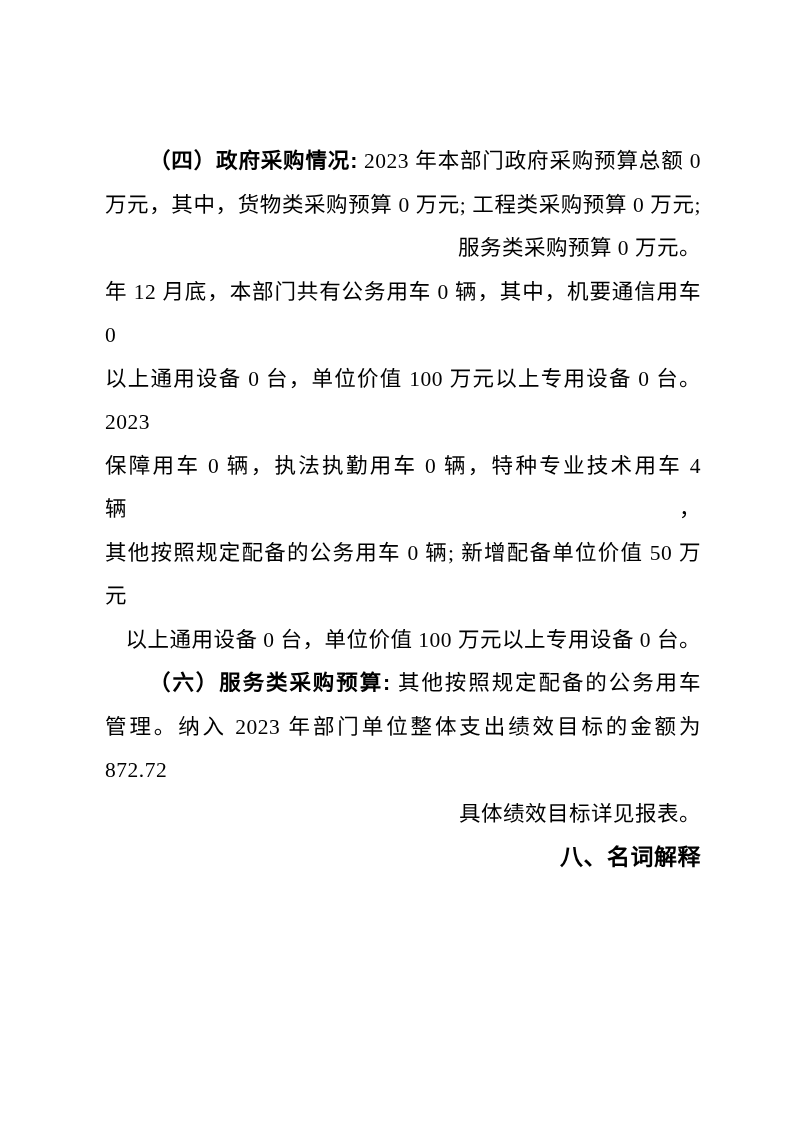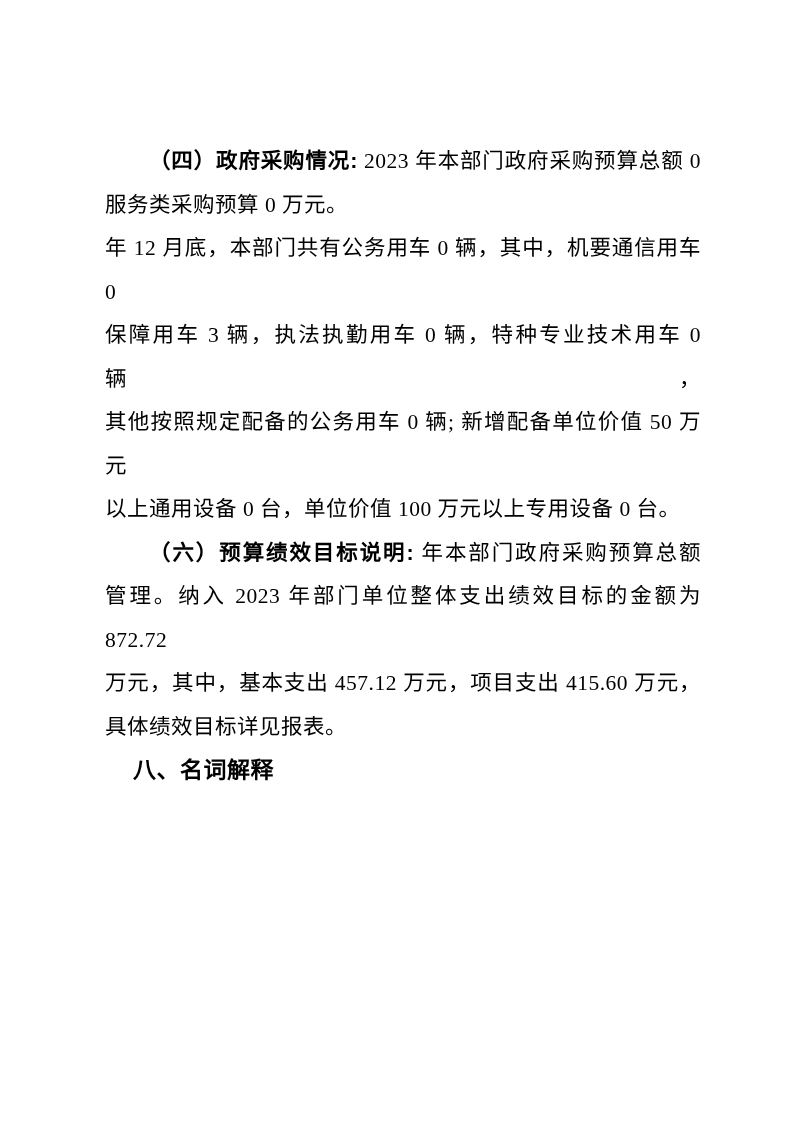--- a/index.html
+++ b/index.html
@@ -19,21 +19,21 @@
   .text-block {
     position: absolute;
     left: 105px;
     top: 140px;
     width: 596px;
   }
   .line {
     font-size: 21.5px;
     line-height: 43.5px;
     white-space: normal;
-    text-align: left;
+    text-align: right;
     letter-spacing: 0.5px;
   }
   .line.justify {
     text-align: justify;
     text-align-last: justify;
   }
   .line.indent {
     text-indent: 44px;
   }
   .line.heading {
@@ -49,24 +49,25 @@
     font-weight: bold;
     font-family: "Liberation Sans", "DejaVu Sans", sans-serif;
   }
 </style>
 </head>
 <body>
 
 <div class="page">
   <div class="text-block" id="text-block">
       <div class="line justify indent"><span class="seg bold">（四）政府采购情况:</span><span class="seg"> 2023 年本部门政府采购预算总额 0</span></div>
+      <div class="line justify"><span class="seg">万元，其中，货物类采购预算 0 万元; 工程类采购预算 0 万元;</span></div>
       <div class="line"><span class="seg">服务类采购预算 0 万元。</span></div>
       <div class="line justify"><span class="seg">年 12 月底，本部门共有公务用车 0 辆，其中，机要通信用车 0</span></div>
-      <div class="line justify"><span class="seg">保障用车 3 辆，执法执勤用车 0 辆，特种专业技术用车 0 辆，</span></div>
+      <div class="line justify"><span class="seg">以上通用设备 0 台，单位价值 100 万元以上专用设备 0 台。2023</span></div>
+      <div class="line justify"><span class="seg">保障用车 0 辆，执法执勤用车 0 辆，特种专业技术用车 4 辆，</span></div>
       <div class="line justify"><span class="seg">其他按照规定配备的公务用车 0 辆; 新增配备单位价值 50 万元</span></div>
       <div class="line"><span class="seg">以上通用设备 0 台，单位价值 100 万元以上专用设备 0 台。</span></div>
-      <div class="line justify indent"><span class="seg bold">（六）预算绩效目标说明:</span><span class="seg"> 年本部门政府采购预算总额</span></div>
+      <div class="line justify indent"><span class="seg bold">（六）服务类采购预算:</span><span class="seg"> 其他按照规定配备的公务用车</span></div>
       <div class="line justify"><span class="seg">管理。纳入 2023 年部门单位整体支出绩效目标的金额为 872.72</span></div>
-      <div class="line justify"><span class="seg">万元，其中，基本支出 457.12 万元，项目支出 415.60 万元，</span></div>
       <div class="line"><span class="seg">具体绩效目标详见报表。</span></div>
       <div class="line heading"><span class="seg bold">八、名词解释</span></div>
     </div>
 </div>
 
 </body></html>

